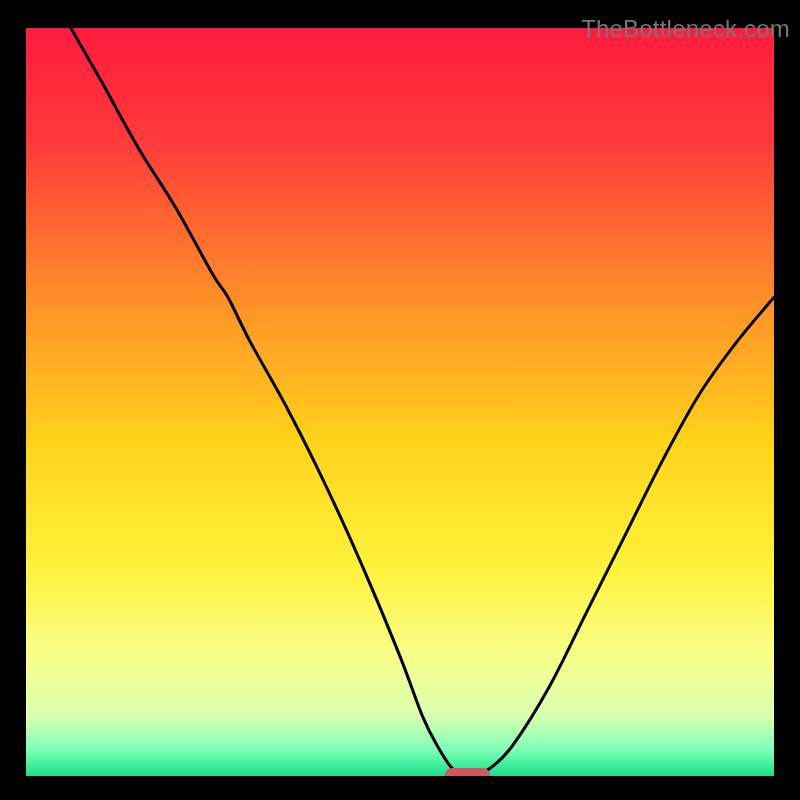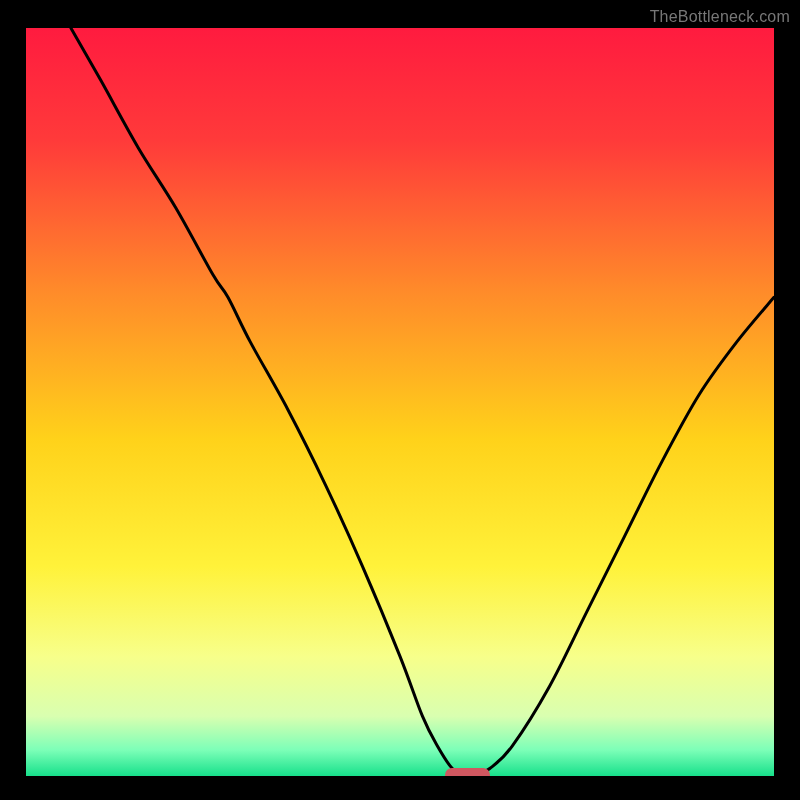--- a/index.html
+++ b/index.html
@@ -12,24 +12,24 @@
     font-family: Arial, Helvetica, sans-serif;
   }
   .frame {
     position: relative;
     width: 800px;
     height: 800px;
     background: #000;
   }
   .watermark {
     position: absolute;
-    top: 8px;
+    top: 15px;
     right: 10px;
     color: #777;
-    font-size: 16px;
+    font-size: 24px;
     font-weight: 500;
     letter-spacing: 0.2px;
     z-index: 20;
   }
   .plot-area {
     position: absolute;
     left: 26px;
     top: 28px;
     width: 748px;
     height: 748px;

